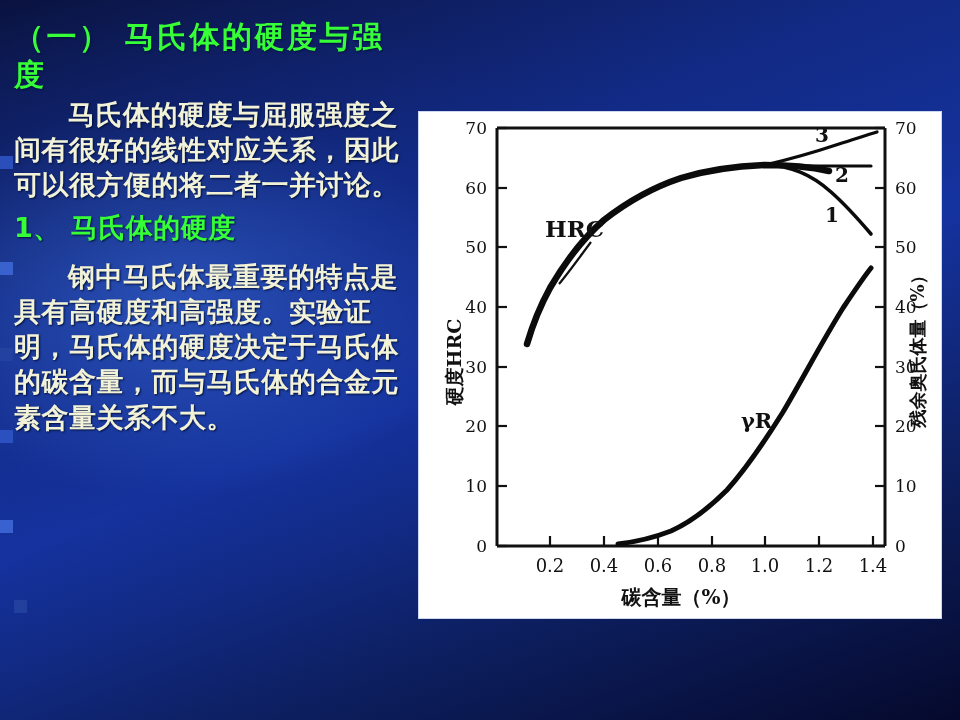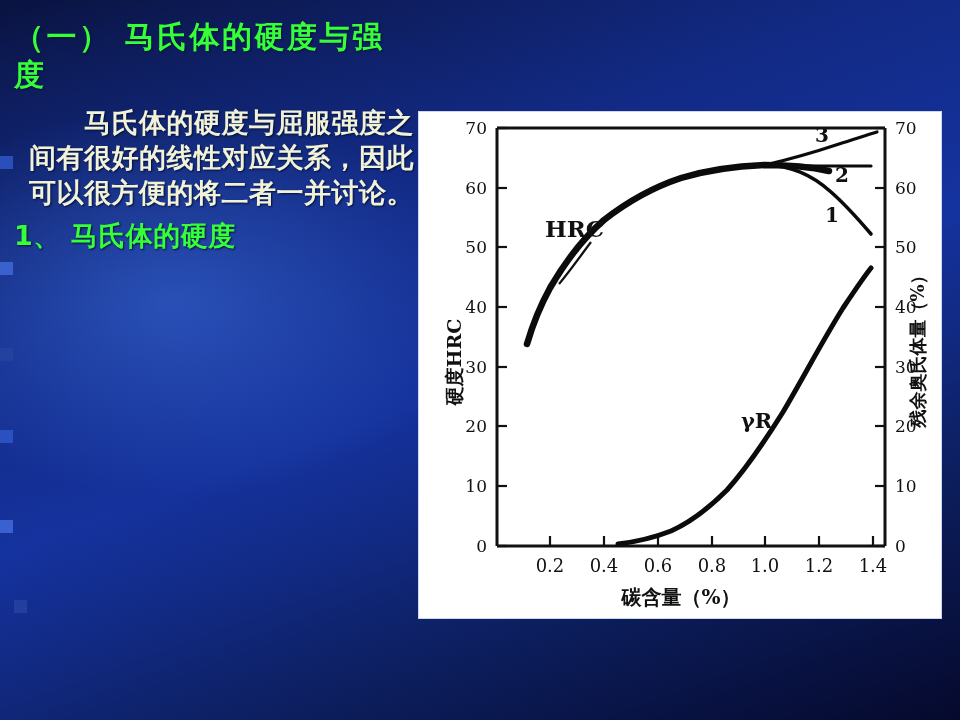--- a/index.html
+++ b/index.html
@@ -41,32 +41,31 @@
     width: 400px;
   }
   .heading {
     font-family: "DejaVu Sans", sans-serif;
     font-size: 30px;
     line-height: 1.28;
     color: #37ff37;
     font-weight: bold;
     letter-spacing: 1px;
     text-shadow: 1px 1px 2px #001040;
-    margin: 0 0 10px 0;
+    margin: 0 0 2px 0;
   }
   .para {
     font-family: "DejaVu Sans", sans-serif;
     font-size: 27px;
     line-height: 1.30;
     color: #f2f2d8;
     font-weight: bold;
     letter-spacing: 0.5px;
     text-shadow: 1px 1px 2px #00103a;
     margin: 0 0 8px 0;
-    text-align: right;
   }
   .para.indent { text-indent: 54px; }
   .subheading {
     font-family: "DejaVu Sans", sans-serif;
     font-size: 27px;
     line-height: 1.30;
     color: #37ff37;
     font-weight: bold;
     letter-spacing: 0.5px;
     text-shadow: 1px 1px 2px #001040;
@@ -96,20 +95,21 @@
   <div class="deco-sq s2" style="left:0px;  top:262px;"></div>
   <div class="deco-sq s3" style="left:0px;  top:348px;"></div>
   <div class="deco-sq s1" style="left:0px;  top:430px;"></div>
   <div class="deco-sq s2" style="left:0px;  top:520px;"></div>
   <div class="deco-sq s3" style="left:14px; top:600px;"></div>
 
   <div class="text-col">
     <h1 class="heading wide">（一） 马氏体的硬度与强度</h1>
     <p class="para indent">马氏体的硬度与屈服强度之间有很好的线性对应关系，因此可以很方便的将二者一并讨论。</p>
     <h2 class="subheading">1、  马氏体的硬度</h2>
+    <p class="para indent">钢中马氏体最重要的特点是具有高硬度和高强度。实验证明，马氏体的硬度决定于马氏体的碳含量，而与马氏体的合金元素含量关系不大。</p>
   </div>
 
   <div id="figure">
     <svg width="522" height="506" viewBox="0 0 522 506">
 
       <g>
 
         <line x1="78" y1="16" x2="78" y2="434" stroke="#111" stroke-width="3"></line>
 
         <line x1="78" y1="434" x2="466" y2="434" stroke="#111" stroke-width="3"></line>

